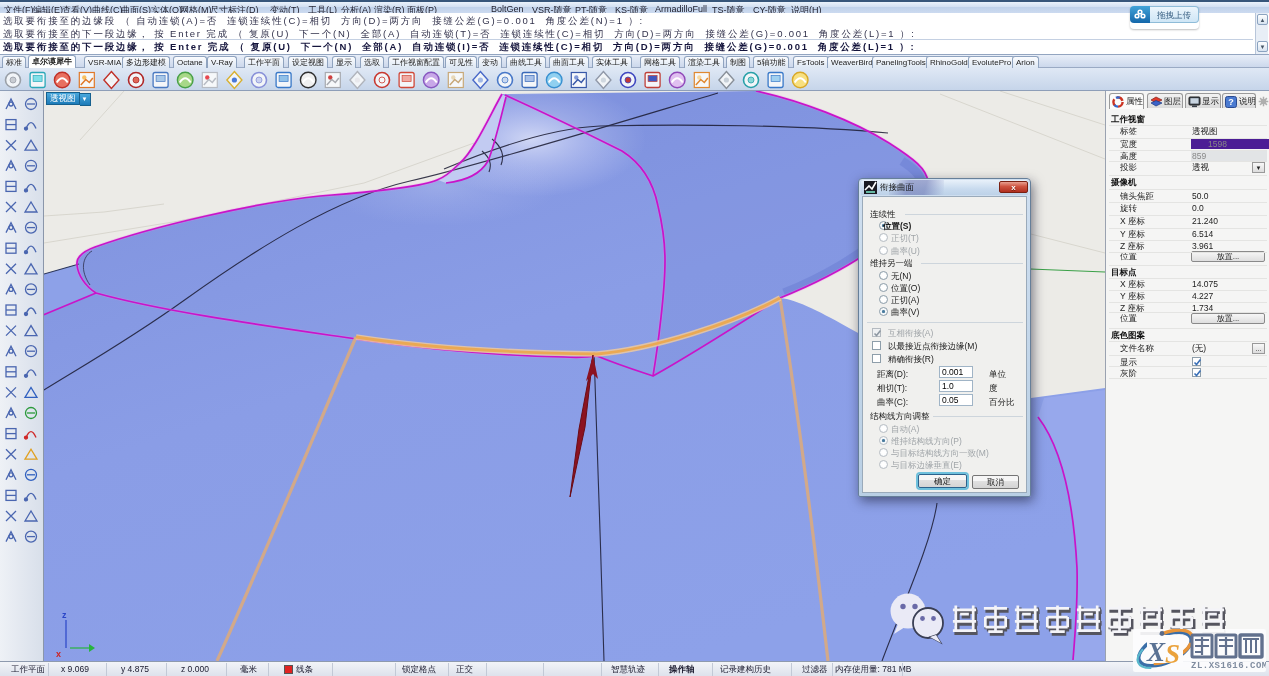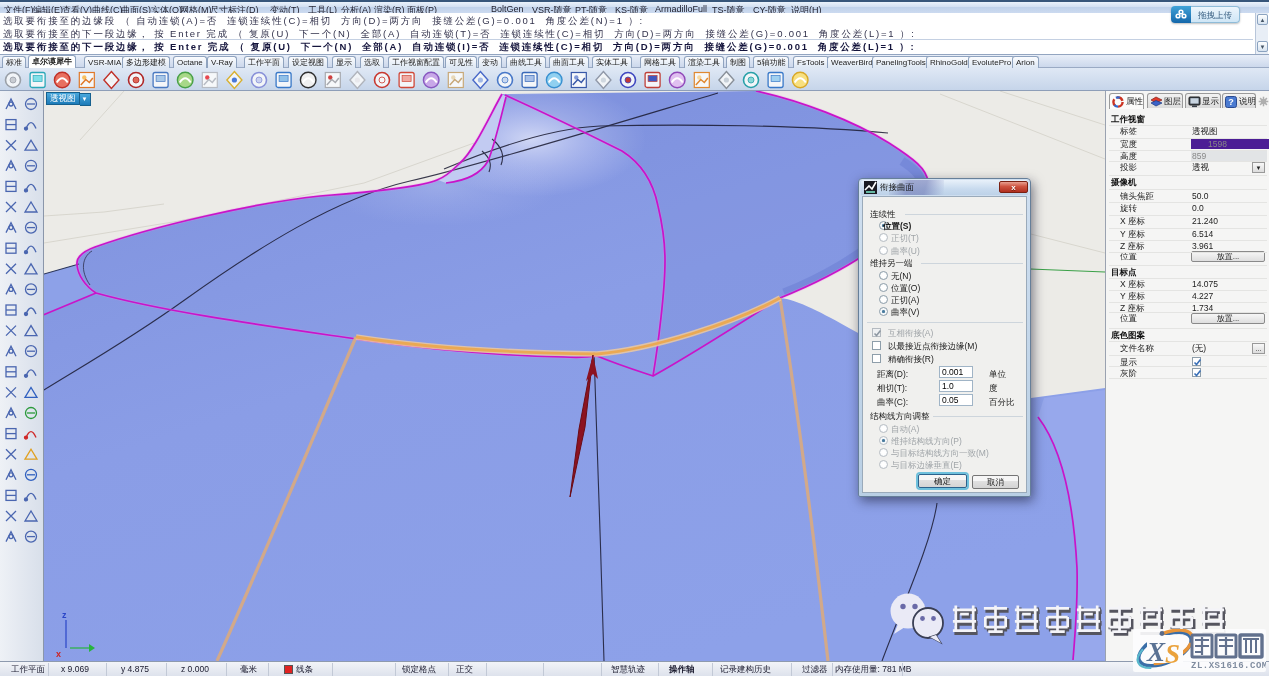--- a/index.html
+++ b/index.html
@@ -50,21 +50,21 @@
 .radio.dis{border-color:#b8bec4;}
 .chk{position:absolute;width:9px;height:9px;background:#fff;border:1px solid #8e9eaa;}
 .chk.dis{border-color:#b4bac0;background:#eef0f2;}
 .dtext{position:absolute;white-space:nowrap;}
 .dis2{color:#9fa4a8;}
 .dinput{position:absolute;width:34px;height:12px;background:#fff;border:1px solid #a0b4c6;font-size:8.5px;line-height:11px;padding-left:2px;}
 .dbtn{position:absolute;width:49px;height:14px;background:linear-gradient(#f6f6f6 40%,#e0e0e0 45%,#d4d4d4);border:1px solid #757575;border-radius:2px;text-align:center;line-height:13px;font-size:8.5px;}
 
 #wm{position:absolute;left:888px;top:592px;z-index:30;}
 
-#upbtn{position:absolute;left:1130px;top:6px;width:69px;height:17px;z-index:40;border-radius:4px;box-shadow:0 1px 2px rgba(0,0,0,.25);margin-left:41px;}
+#upbtn{position:absolute;left:1130px;top:6px;width:69px;height:23px;z-index:40;border-radius:4px;box-shadow:0 1px 2px rgba(0,0,0,.25);}
 #upbtn .ic{position:absolute;left:0;top:0;width:20px;height:17px;background:linear-gradient(#41a3d8,#1467aa);border-radius:4px 0 0 4px;}
 #upbtn .tx{position:absolute;left:20px;top:0;width:49px;height:17px;background:linear-gradient(#ecf5fc,#cfe6f6);border:1px solid #8fbcd8;border-left:none;border-radius:0 4px 4px 0;font-size:8.5px;color:#3c6284;text-align:center;line-height:16px;}
 </style></head>
 <body>
 <div id="app">
 <div id="menubar">
       <span style="left:4px">文件(F)</span>
       <span style="left:33px">编辑(E)</span>
       <span style="left:62px">查看(V)</span>
       <span style="left:92px">曲线(C)</span>

